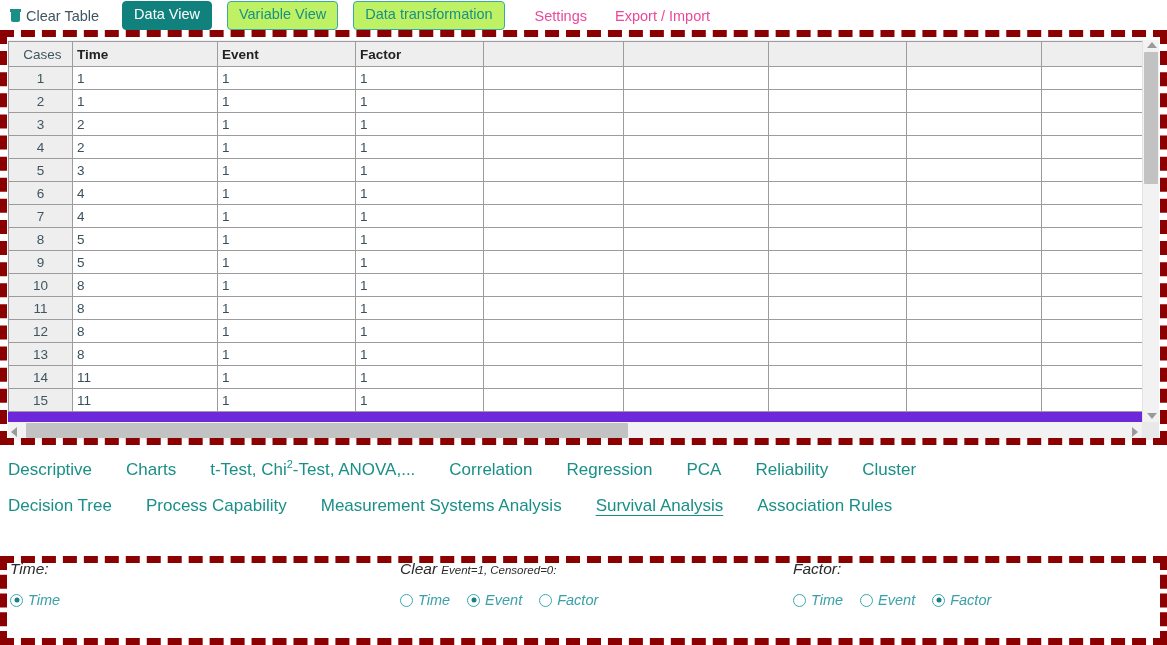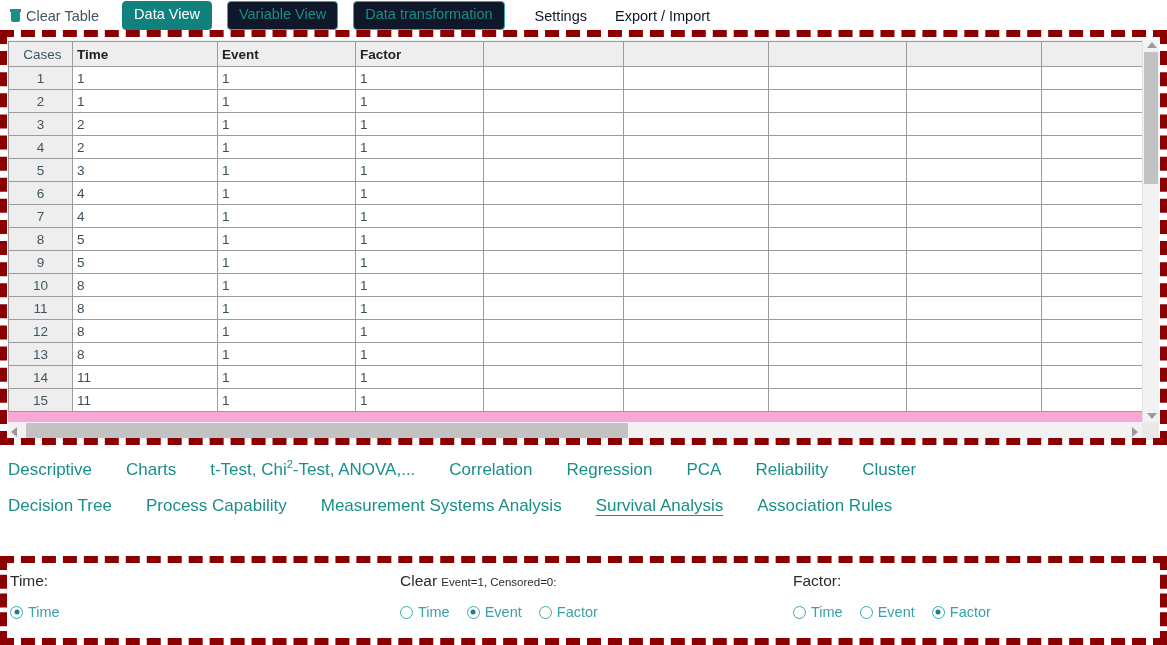--- a/index.html
+++ b/index.html
@@ -51,35 +51,35 @@
     top: 3px; left: 1px;
     width: 9px; height: 10px;
     background: #1a8f87;
     border-radius: 0 0 2px 2px;
   }
   .tab-btn {
     font-size: 14.5px;
     padding: 4px 11px 5px 11px;
     border: 1px solid #3aa9a3;
     border-radius: 4px;
-    background: #0f172a;
+    background: #bef264;
     color: #1a8f87;
     cursor: pointer;
     margin-left: 7px;
     white-space: nowrap;
     line-height: 1.18;
   }
   .tab-btn.active {
     background: #10817c;
     border-color: #10817c;
     color: #ffffff;
   }
   .plain-link {
     font-size: 14.5px;
-    color: #0f172a;
+    color: #ec4899;
     margin-left: 20px;
     cursor: pointer;
     white-space: nowrap;
   }
   .plain-link.first { margin-left: 22px; }
 
   
   .dashed-frame {
     position: absolute;
     border: 7px dashed #8B0000;
@@ -98,21 +98,21 @@
     width: 1151px;
     height: 390px;
     box-sizing: border-box;
   }
   .table-scroll-outer {
     position: absolute;
     left: 0; top: 0;
     width: 1151px;
     height: 382px;
     overflow: hidden;
-    background: #f9a8d4;
+    background: #6d28d9;
     border-top: 1px solid #f0f0f0;
   }
   table.grid {
     border-collapse: collapse;
     table-layout: fixed;
     width: 1133px;
     font-size: 13.5px;
   }
   table.grid th, table.grid td {
     border: 1px solid #9c9c9c;
@@ -255,23 +255,24 @@
   .menu-link.active {
     text-decoration: underline;
     text-underline-offset: 4px;
   }
   .menu-link sup { font-size: 11px; vertical-align: super; }
 
   
   .var-panel {
     position: absolute;
     left: 0px;
-    top: 560px;
+    top: 548px;
     width: 945px;
     height: 82px;
+    font-style: italic;
   }
   .var-col {
     position: absolute;
     top: 0;
     height: 82px;
   }
   #var-col-time   { left: 10px;  width: 380px; }
   #var-col-status { left: 400px; width: 390px; }
   #var-col-factor { left: 793px; width: 370px; }
 

